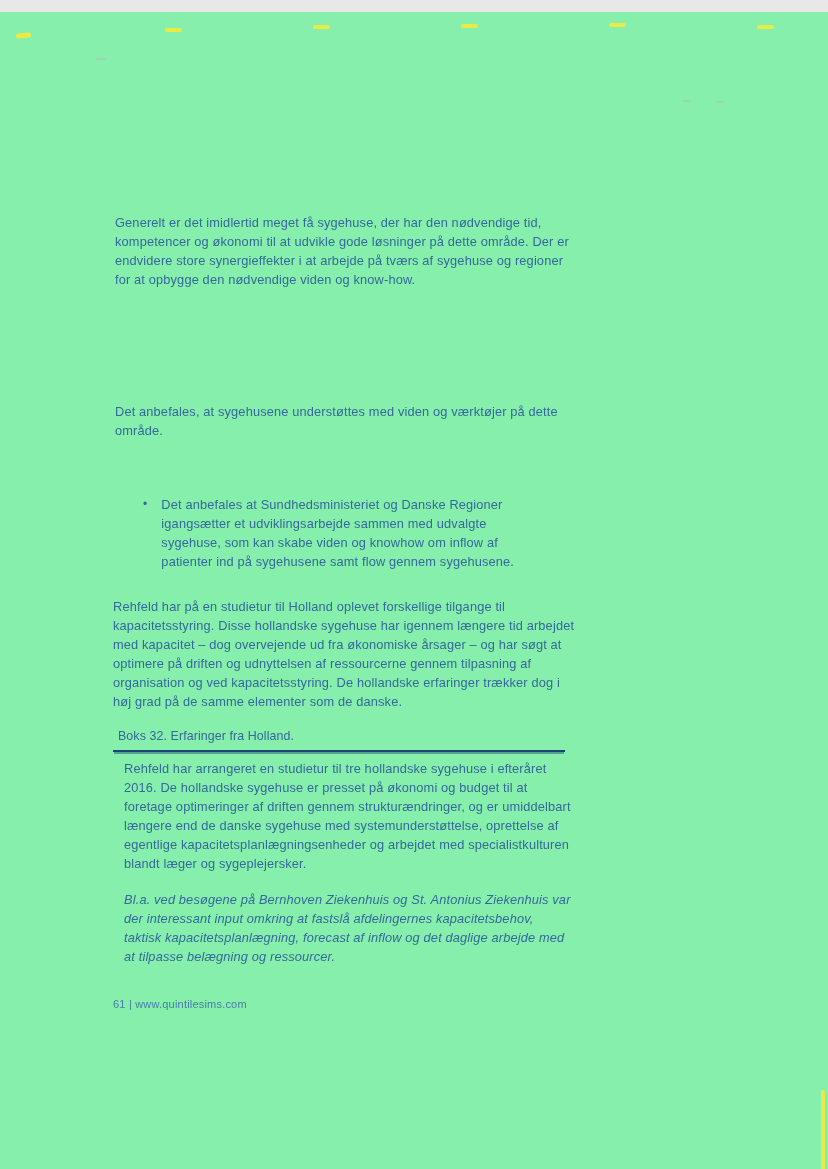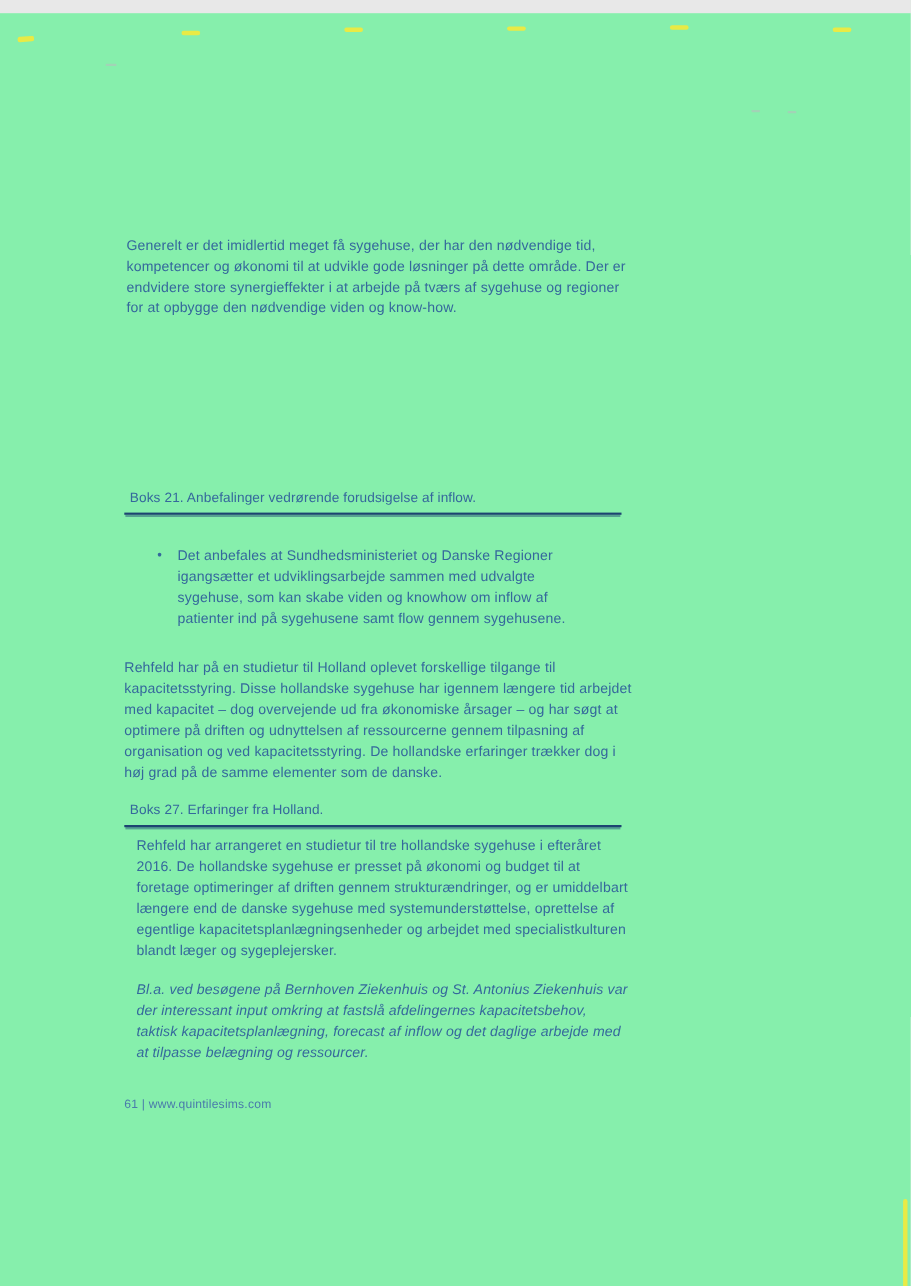--- a/index.html
+++ b/index.html
@@ -76,31 +76,31 @@
   <div class="hl-mark" style="left:609px; top:11px; width:17px; height:4px;"></div>
   <div class="hl-mark" style="left:757px; top:13px; width:17px; height:4px;"></div>
   <div class="hl-mark" style="left:821px; top:1078px; width:4px; height:91px;"></div>
   <div class="gray-speck" style="left:96px; top:46px; width:10px; height:2px;"></div>
   <div class="gray-speck" style="left:683px; top:88px; width:8px; height:2px;"></div>
   <div class="gray-speck" style="left:716px; top:89px; width:8px; height:2px;"></div>
 
   <div class="para" style="left:115px; top:201px; width:455px;">Generelt er det imidlertid meget få sygehuse, der har den nødvendige tid, kompetencer og økonomi til at udvikle gode løsninger på dette område. Der er endvidere store synergieffekter i at arbejde på tværs af sygehuse og regioner for at opbygge den nødvendige viden og know-how.</div>
 
 
+  <div class="para" style="left:115px; top:390px; width:455px;">Det anbefales, at sygehusene understøttes med viden og værktøjer på dette område.</div>
 
-  <div class="box-title" style="left:113px; top:432px; width:447px;">Boks 21. Anbefalinger vedrørende forudsigelse af inflow.</div>
 
   <div class="bullet-row" style="left:143px; top:483px; width:392px;">
     <span class="bullet-dot">•</span>
     <span>Det anbefales at Sundhedsministeriet og Danske Regioner igangsætter et udviklingsarbejde sammen med udvalgte sygehuse, som kan skabe viden og knowhow om inflow af patienter ind på sygehusene samt flow gennem sygehusene.</span>
   </div>
 
   <div class="para" style="left:113px; top:585px; width:462px;">Rehfeld har på en studietur til Holland oplevet forskellige tilgange til kapacitetsstyring. Disse hollandske sygehuse har igennem længere tid arbejdet med kapacitet – dog overvejende ud fra økonomiske årsager – og har søgt at optimere på driften og udnyttelsen af ressourcerne gennem tilpasning af organisation og ved kapacitetsstyring. De hollandske erfaringer trækker dog i høj grad på de samme elementer som de danske.</div>
 
-  <div class="box-title" style="left:113px; top:716px; width:447px;">Boks 27. Erfaringer fra Holland.</div>
+  <div class="box-title" style="left:113px; top:716px; width:447px;">Boks 32. Erfaringer fra Holland.</div>
 
   <div class="para" style="left:124px; top:747px; width:450px;">Rehfeld har arrangeret en studietur til tre hollandske sygehuse i efteråret 2016. De hollandske sygehuse er presset på økonomi og budget til at foretage optimeringer af driften gennem strukturændringer, og er umiddelbart længere end de danske sygehuse med systemunderstøttelse, oprettelse af egentlige kapacitetsplanlægningsenheder og arbejdet med specialistkulturen blandt læger og sygeplejersker.</div>
 
   <div class="para" style="left:124px; top:878px; width:450px;font-style:italic;">Bl.a. ved besøgene på Bernhoven Ziekenhuis og St. Antonius Ziekenhuis var der interessant input omkring at fastslå afdelingernes kapacitetsbehov, taktisk kapacitetsplanlægning, forecast af inflow og det daglige arbejde med at tilpasse belægning og ressourcer.</div>
 
   <div class="footer" style="left:113px; top:986px;">61 | www.quintilesims.com</div>
 
 </div>
 
 </body></html>

